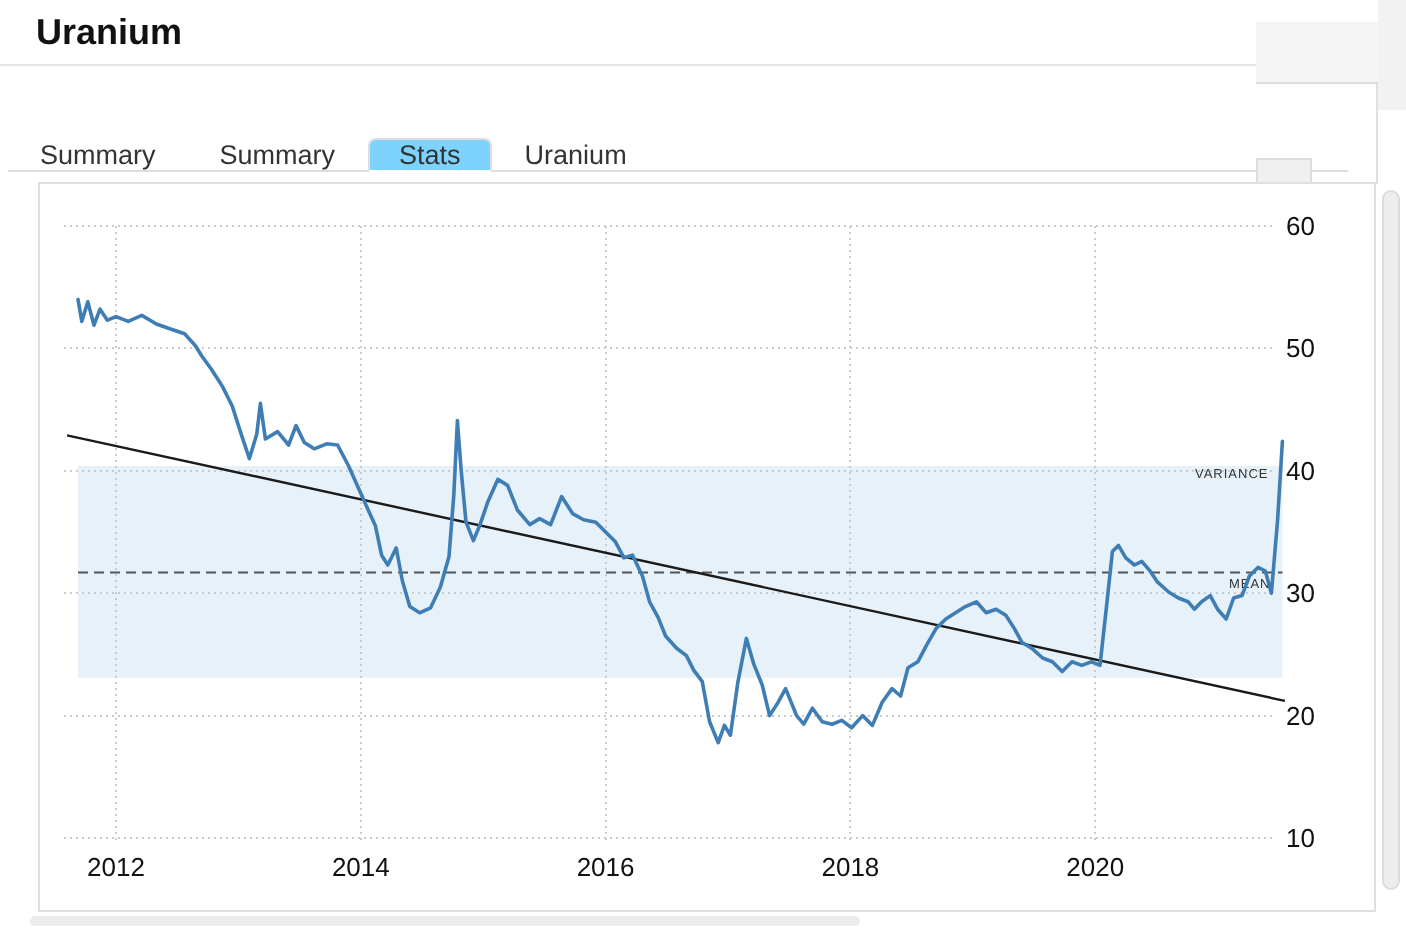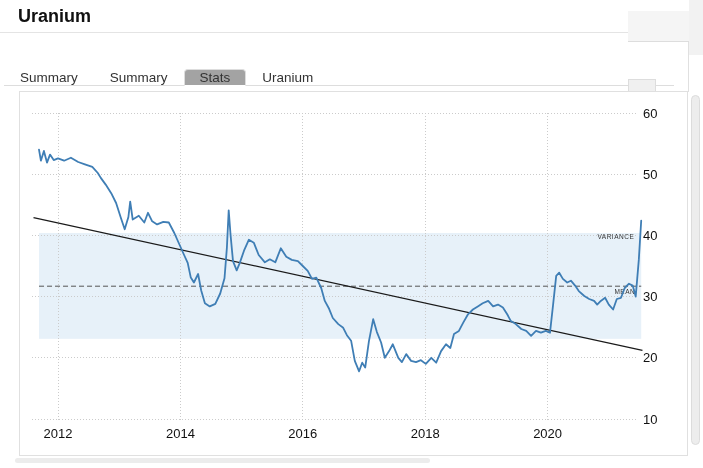--- a/index.html
+++ b/index.html
@@ -12,21 +12,21 @@
   .title-divider { left:0; top:32px; width:688px; height:1px; background:#e4e4e4; }
 
   .header-fragment { left:628px; top:11px; width:61px; height:31px;
                      background:#f5f5f5; border-bottom:1px solid #ddd; }
 
   .tabs { left:4px; top:45px; width:670px; height:41px;
           border-bottom:1px solid #ddd; display:flex; align-items:flex-end; }
   .tab { display:flex; align-items:center; padding:0 15px; font-size:13.5px;
          color:#333; cursor:pointer; border:1px solid transparent;
          margin-bottom:-1px; white-space:nowrap; }
-  .tab.active { background:#a3a3a3; border-color:#ddd; border-bottom-color:#fff;
+  .tab.active { background:#7dd3fc; border-color:#ddd; border-bottom-color:#fff;
                 border-radius:4px 4px 0 0;margin-top:10px; }
   .caret { display:inline-block; width:0; height:0; margin-left:6px;
            border-left:4px solid transparent; border-right:4px solid transparent;
            border-top:4px solid #333; }
 
   .chart-menu-fragment { left:628px; top:79px; width:28px; height:13px;
                          background:#f0f0f0; border:1px solid #ddd; }
 
   .chart-panel { left:19px; top:91px; width:669px; height:365px;
                  border:1px solid #e0e0e0; background:#fff; }

